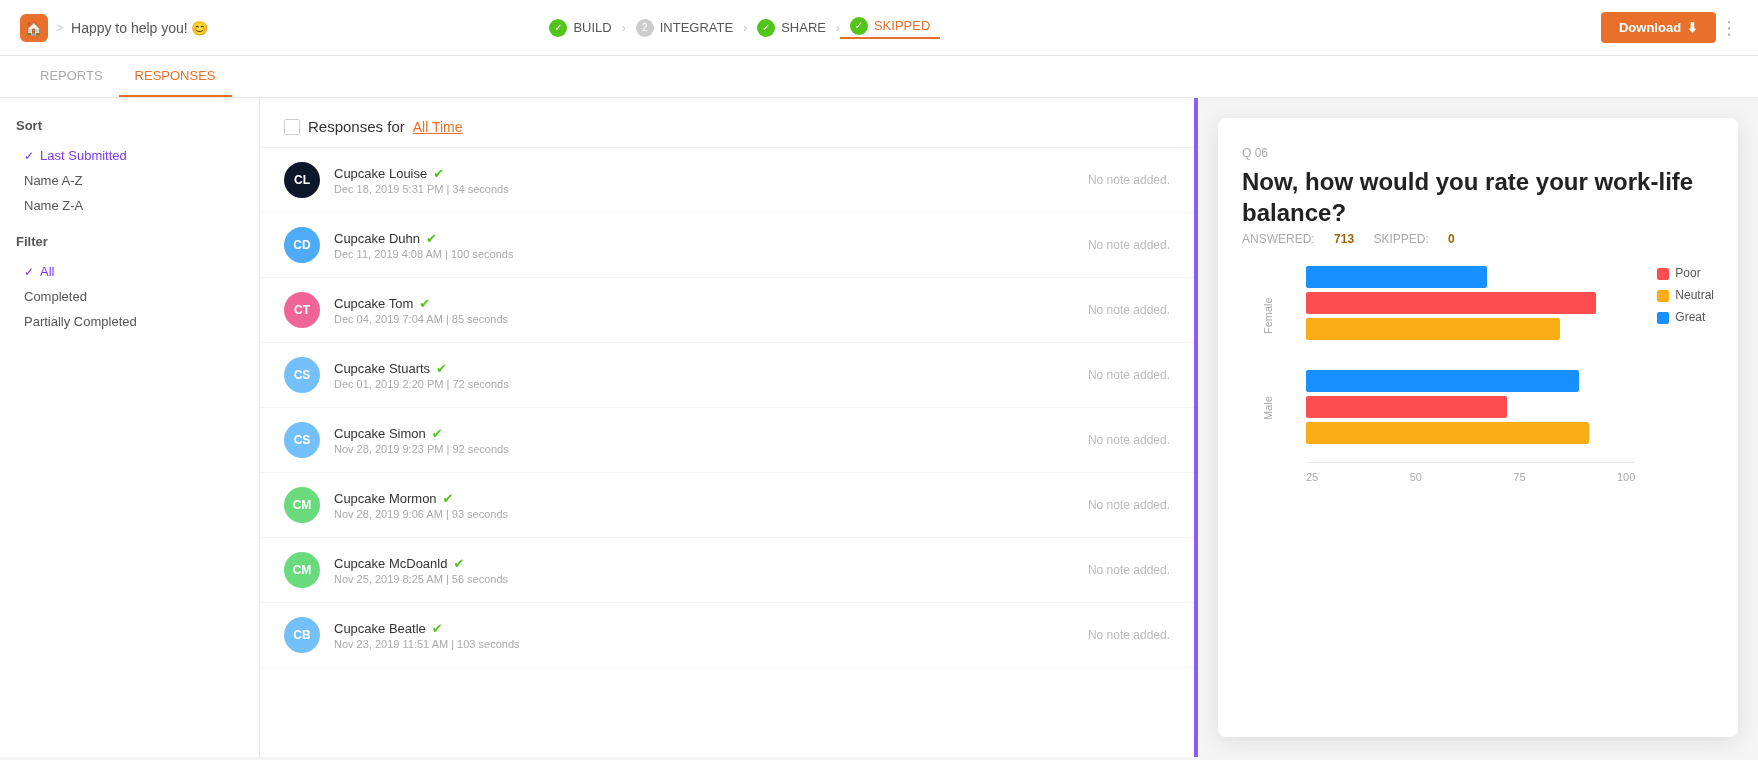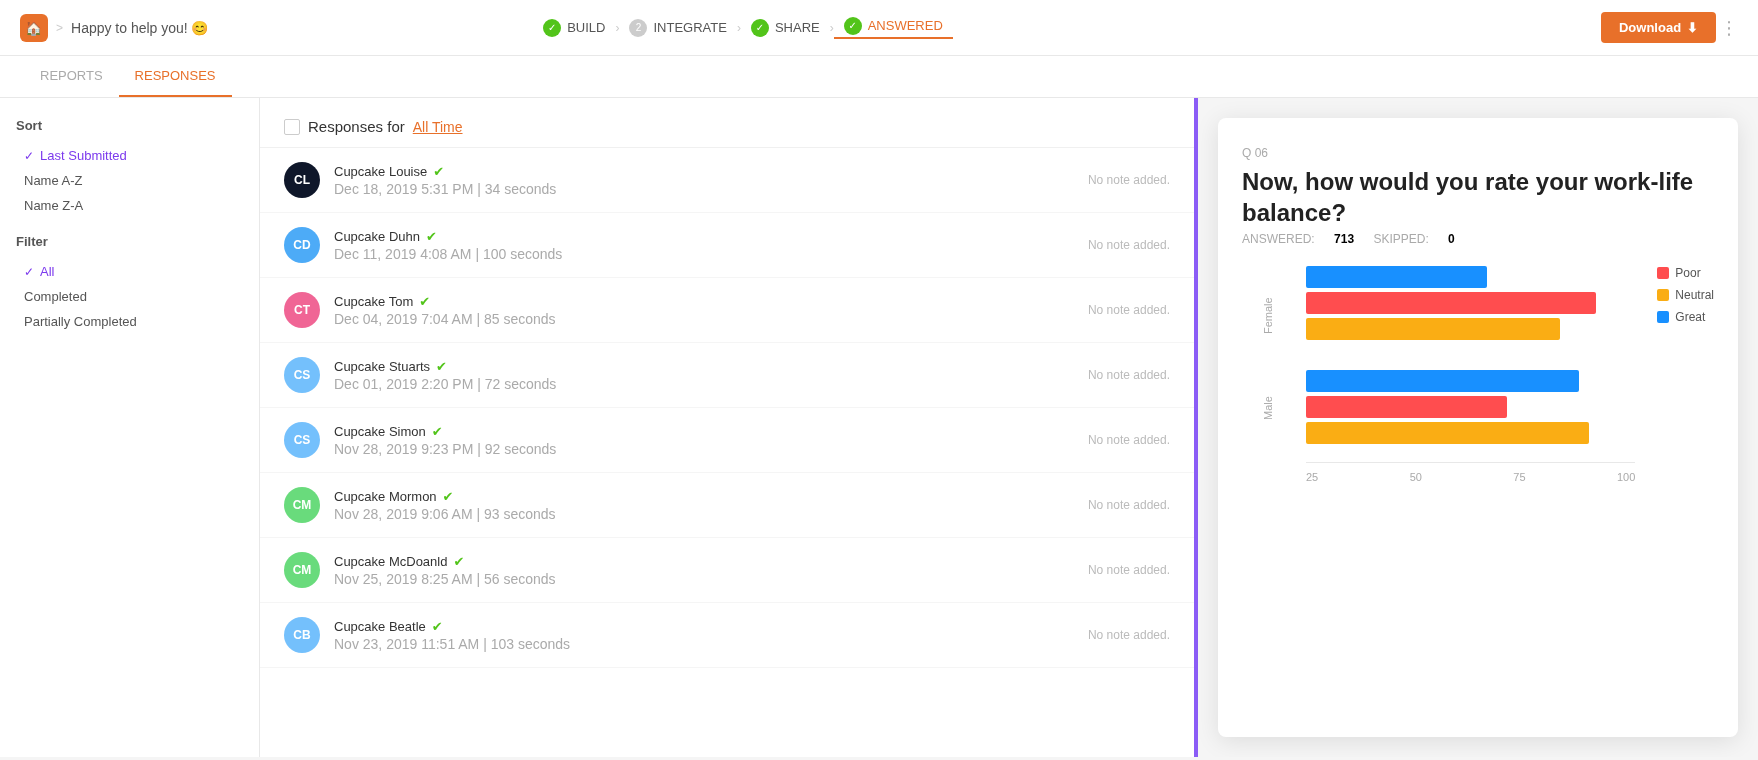--- a/index.html
+++ b/index.html
@@ -46,41 +46,41 @@
     .responses-area { flex: 1; background: #fff; overflow-y: auto; border-right: 4px solid #8b5cf6; }
     .responses-header { padding: 20px 24px 12px; display: flex; align-items: center; gap: 8px; border-bottom: 1px solid #f0f0f0; }
     .responses-header-title { font-size: 15px; color: #333; font-weight: 400; }
     .responses-header-link { color: #e8702a; text-decoration: underline; font-weight: 500; }
     .checkbox-placeholder { width: 16px; height: 16px; border: 1px solid #ccc; border-radius: 2px; flex-shrink: 0; }
 
     .response-item { display: flex; align-items: center; padding: 14px 24px; border-bottom: 1px solid #f5f5f5; cursor: pointer; }
     .avatar { width: 36px; height: 36px; border-radius: 50%; display: flex; align-items: center; justify-content: center; font-size: 12px; font-weight: 600; color: #fff; flex-shrink: 0; margin-right: 14px; }
     .response-info { flex: 1; }
     .response-name { font-size: 13px; font-weight: 500; color: #333; display: flex; align-items: center; gap: 6px; }
-    .response-date { font-size: 14px; color: #aaa; margin-top: 2px; }
+    .response-date { font-size: 11px; color: #aaa; margin-top: 2px; }
     .response-note { font-size: 12px; color: #bbb; margin-left: auto; }
     .check-icon { color: #52c41a; font-size: 13px; }
 
     
     .chart-panel { width: 520px; background: #fff; border-radius: 8px; box-shadow: 0 4px 24px rgba(0,0,0,0.10); margin: 20px; overflow: hidden; flex-shrink: 0; padding: 28px 24px 24px; }
     .q-label { font-size: 12px; color: #aaa; font-weight: 400; margin-bottom: 6px; }
     .q-title { font-size: 24px; font-weight: 700; color: #222; line-height: 1.3; margin-bottom: 4px; }
     .q-meta { font-size: 12px; color: #aaa; margin-bottom: 20px; }
     .q-meta span { margin-right: 16px; }
-    .q-meta strong { color: #000000; }
+    .q-meta strong { color: #a16207; }
 
     .bar-group { display: flex; flex-direction: column; gap: 4px; margin-bottom: 18px; }
     .bar-row { display: flex; align-items: center; gap: 8px; }
     .bar { height: 22px; border-radius: 2px; }
     .bar-blue { background: #1890ff; }
     .bar-red { background: #ff4d4f; }
     .bar-yellow { background: #faad14; }
 
     .chart-legend { display: flex; flex-direction: column; gap: 8px; justify-content: center; padding-left: 10px; }
-    .legend-item { display: flex; align-items: center; gap: 6px; font-size: 12px; color: #555; }
+    .legend-item { display: flex; align-items: flex-end; gap: 6px; font-size: 12px; color: #555; }
     .legend-dot { width: 12px; height: 12px; border-radius: 2px; flex-shrink: 0; }
   </style>
 </head>
 <body>
 
 <div class="top-nav">
   <div class="home-icon">🏠</div>
   <span class="breadcrumb-sep">&gt;</span>
   <span class="breadcrumb-title">Happy to help you! 😊</span>
 
@@ -95,21 +95,21 @@
       <span>INTEGRATE</span>
     </div>
     <span class="pipeline-arrow">›</span>
     <div class="pipeline-step done">
       <div class="pipeline-check">✓</div>
       <span>SHARE</span>
     </div>
     <span class="pipeline-arrow">›</span>
     <div class="pipeline-step active">
       <div class="pipeline-check">✓</div>
-      <span>ANSWERED</span>
+      <span>SKIPPED</span>
     </div>
   </div>
 
   <div class="nav-right">
     <button class="download-btn">
       <span>Download</span>
       <span>⬇</span>
     </button>
     <span class="more-icon">⋮</span>
   </div>

